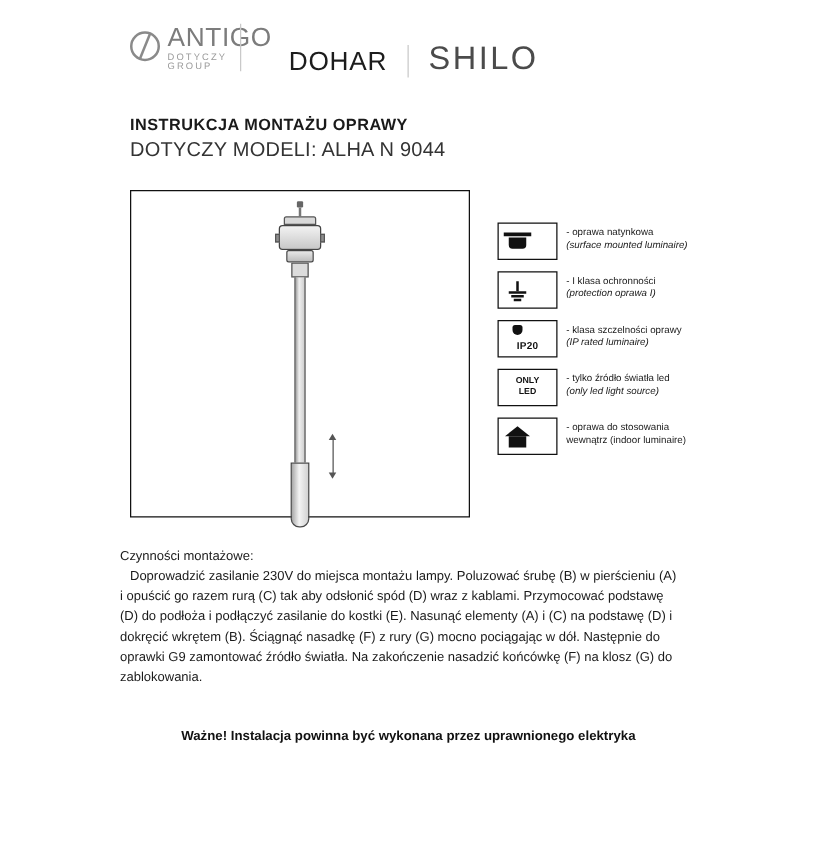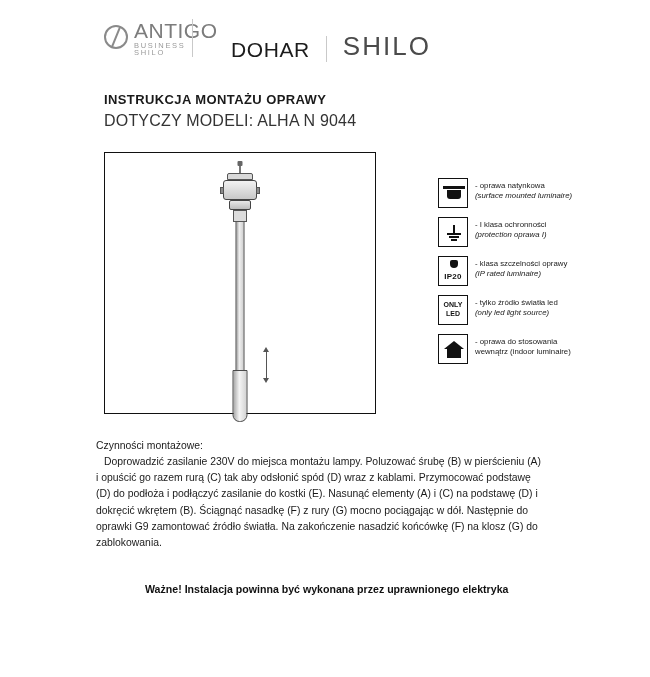--- a/index.html
+++ b/index.html
@@ -108,21 +108,20 @@
     letter-spacing: 0.2px;
     color: #333333;
     margin: 5px 16px 0 0;
   }
 
   
   .figure-row {
     display: flex;
     margin-top: 22px;
     padding-left: 104px;
-    gap: 40px;
   }
   .drawing-box {
     width: 272px;
     height: 262px;
     border: 1px solid #111111;
     position: relative;
     background: #fff;
   }
 
   
@@ -209,21 +208,21 @@
     margin-left: 22px;
     padding-top: 26px;
     width: 200px;
   }
   .legend-row {
     display: flex;
     align-items: flex-start;
     margin-bottom: 9px;
   }
   .legend-icon {
-    width: 30px; height: 30px;
+    width: 48px; height: 30px;
     border: 1px solid #111;
     flex: none;
     position: relative;
     background: #fff;
     display: flex;
     align-items: center;
     justify-content: center;
   }
   .legend-text {
     font-size: 7.8px;
@@ -304,21 +303,21 @@
 <body>
 
 <div class="header">
   <div class="brand-left">
     <div class="antigo-mark">
       <div class="ring"></div>
       <div class="slash"></div>
     </div>
     <div class="antigo-text">
       <span class="a1">ANTIGO</span>
-      <span class="a2">BUSINESS SHILO</span>
+      <span class="a2">DOTYCZY GROUP</span>
     </div>
   </div>
   <div class="divider-v"></div>
   <div class="brand-right">
     <span class="dohar">DOHAR</span>
     <span class="divider-v2"></span>
     <span class="shilo">SHILO</span>
   </div>
 </div>
 

